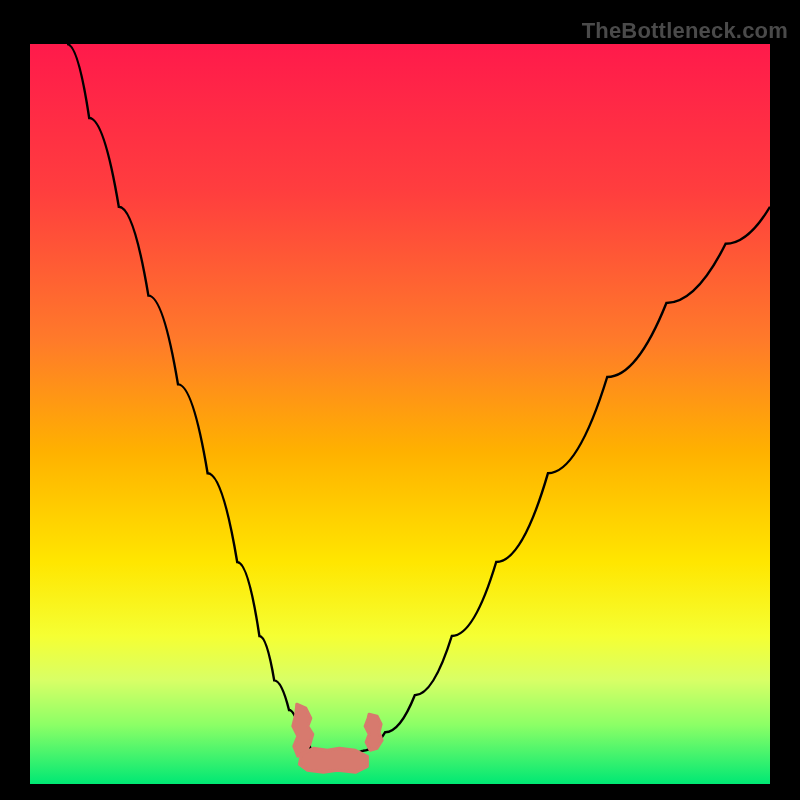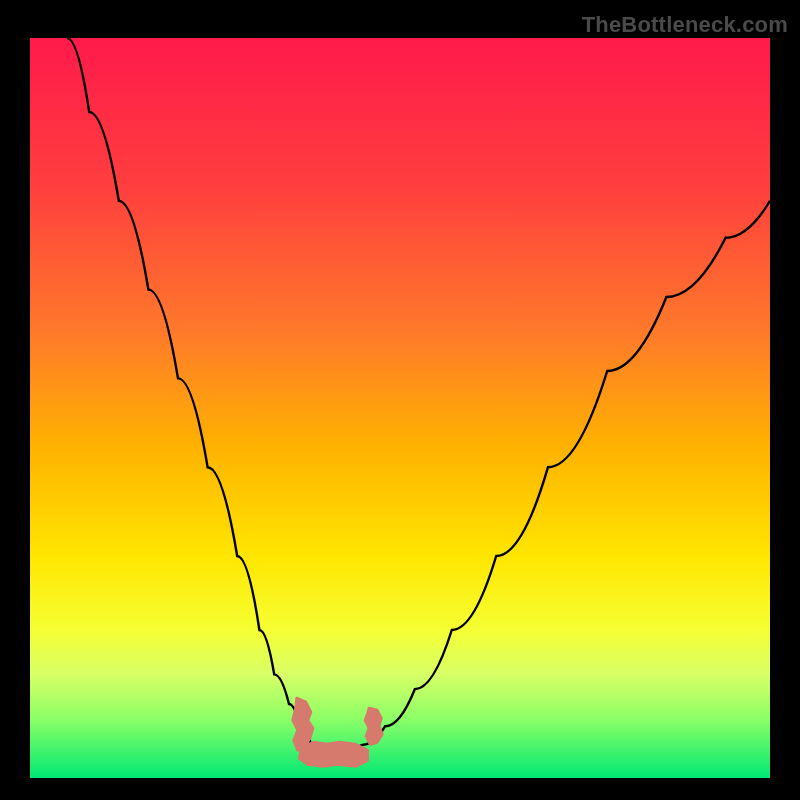--- a/index.html
+++ b/index.html
@@ -6,21 +6,21 @@
     margin: 0;
     padding: 0;
     width: 800px;
     height: 800px;
     background: #000;
     overflow: hidden;
     font-family: Arial, Helvetica, sans-serif;
   }
   .frame {
     position: absolute;
-    left: 0; top: 8px;
+    left: 0; top: 14px;
     width: 800px; height: 584px;
     background: #000;
   }
   .plot {
     position: absolute;
     left: 30px;
     top: 30px;
     width: 740px;
     height: 740px;
     overflow: hidden;

